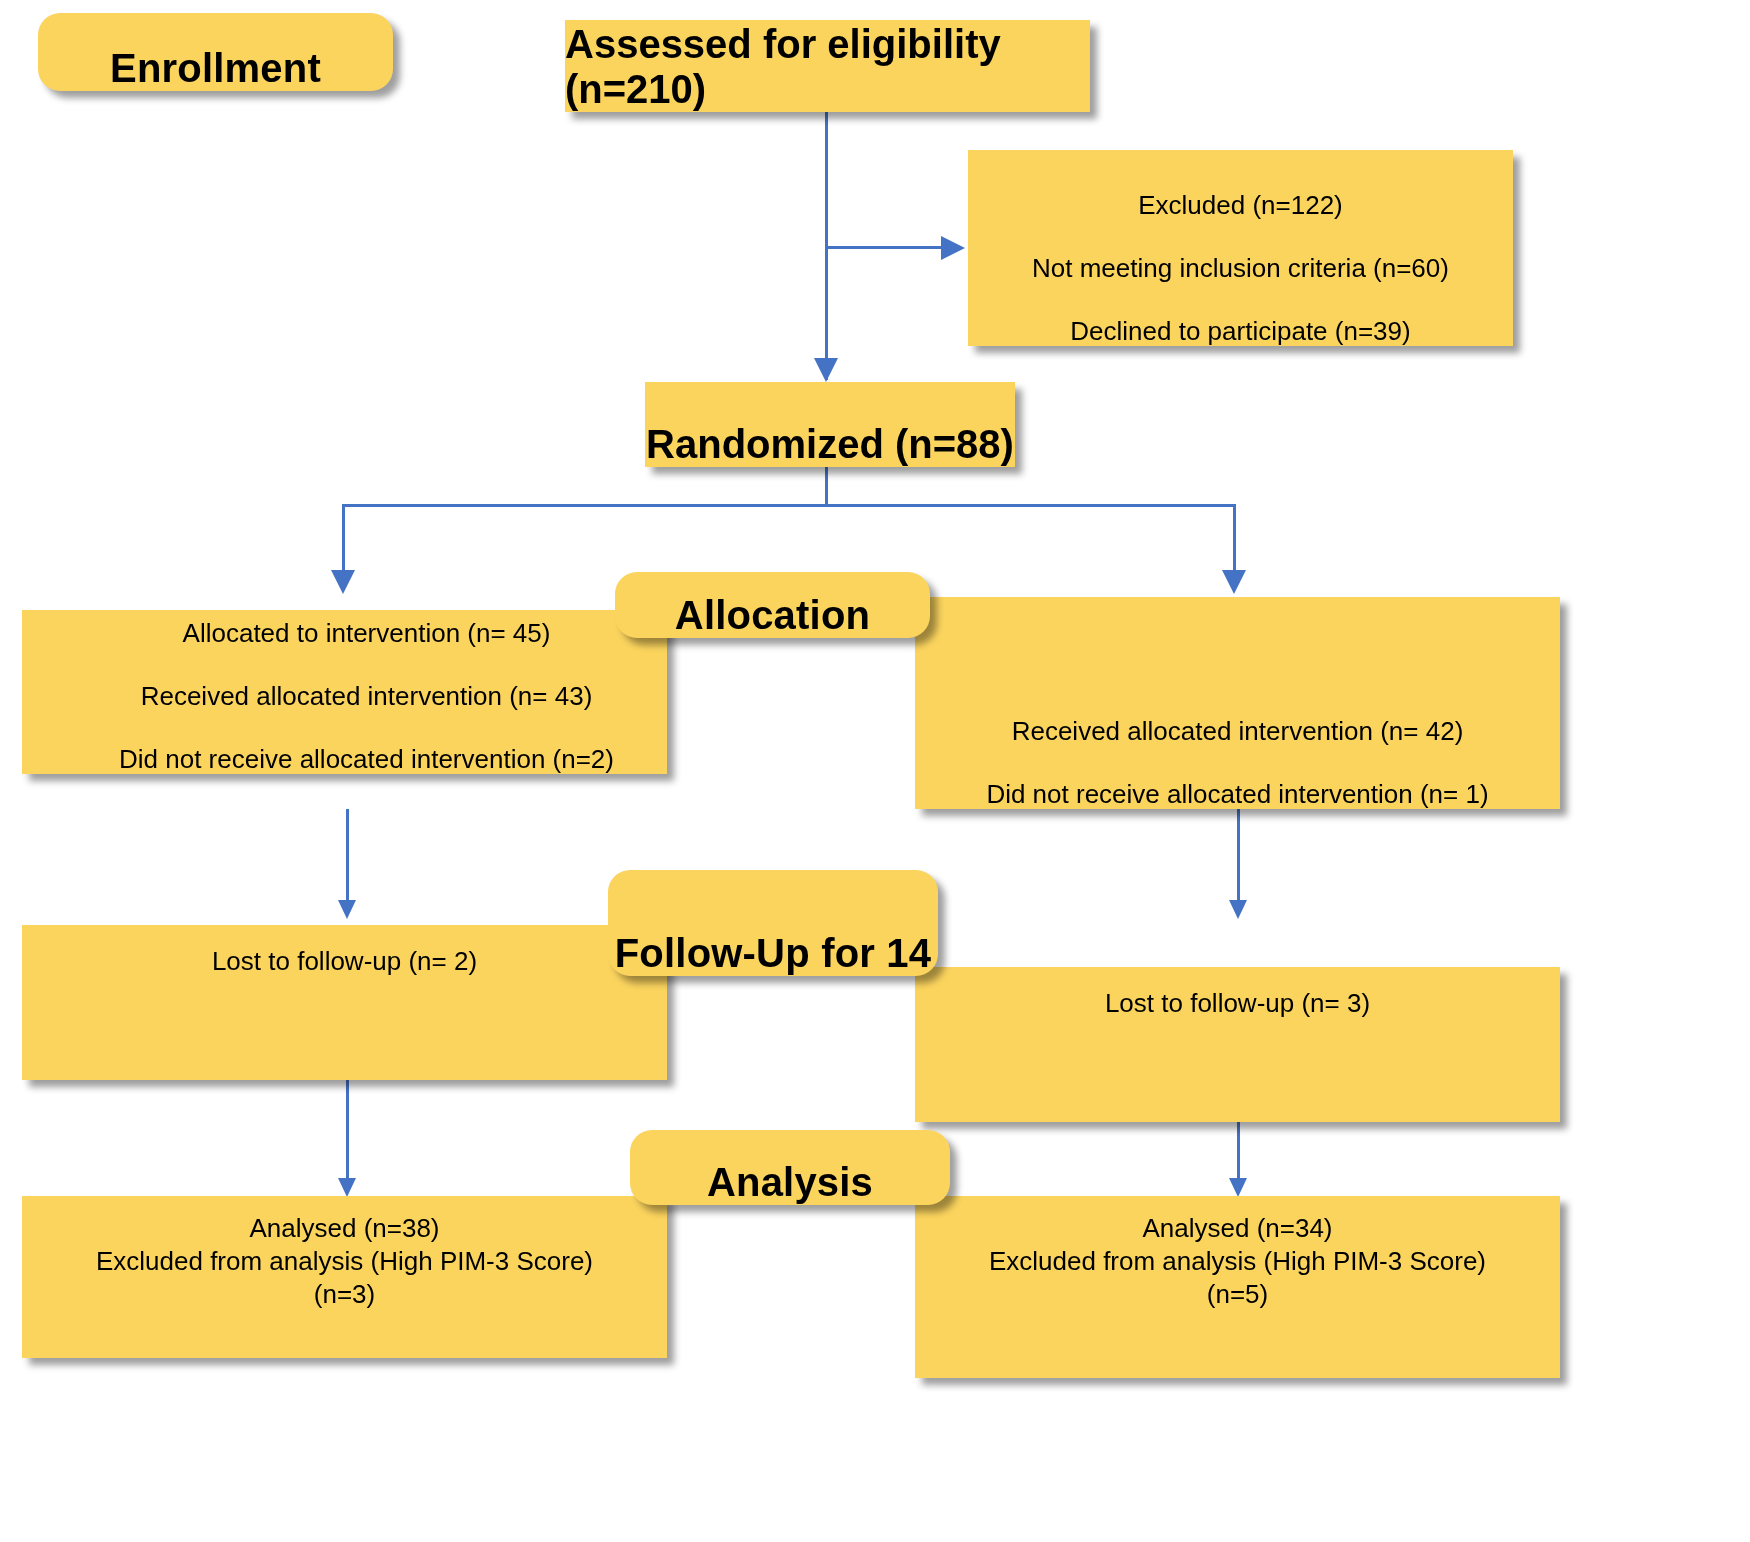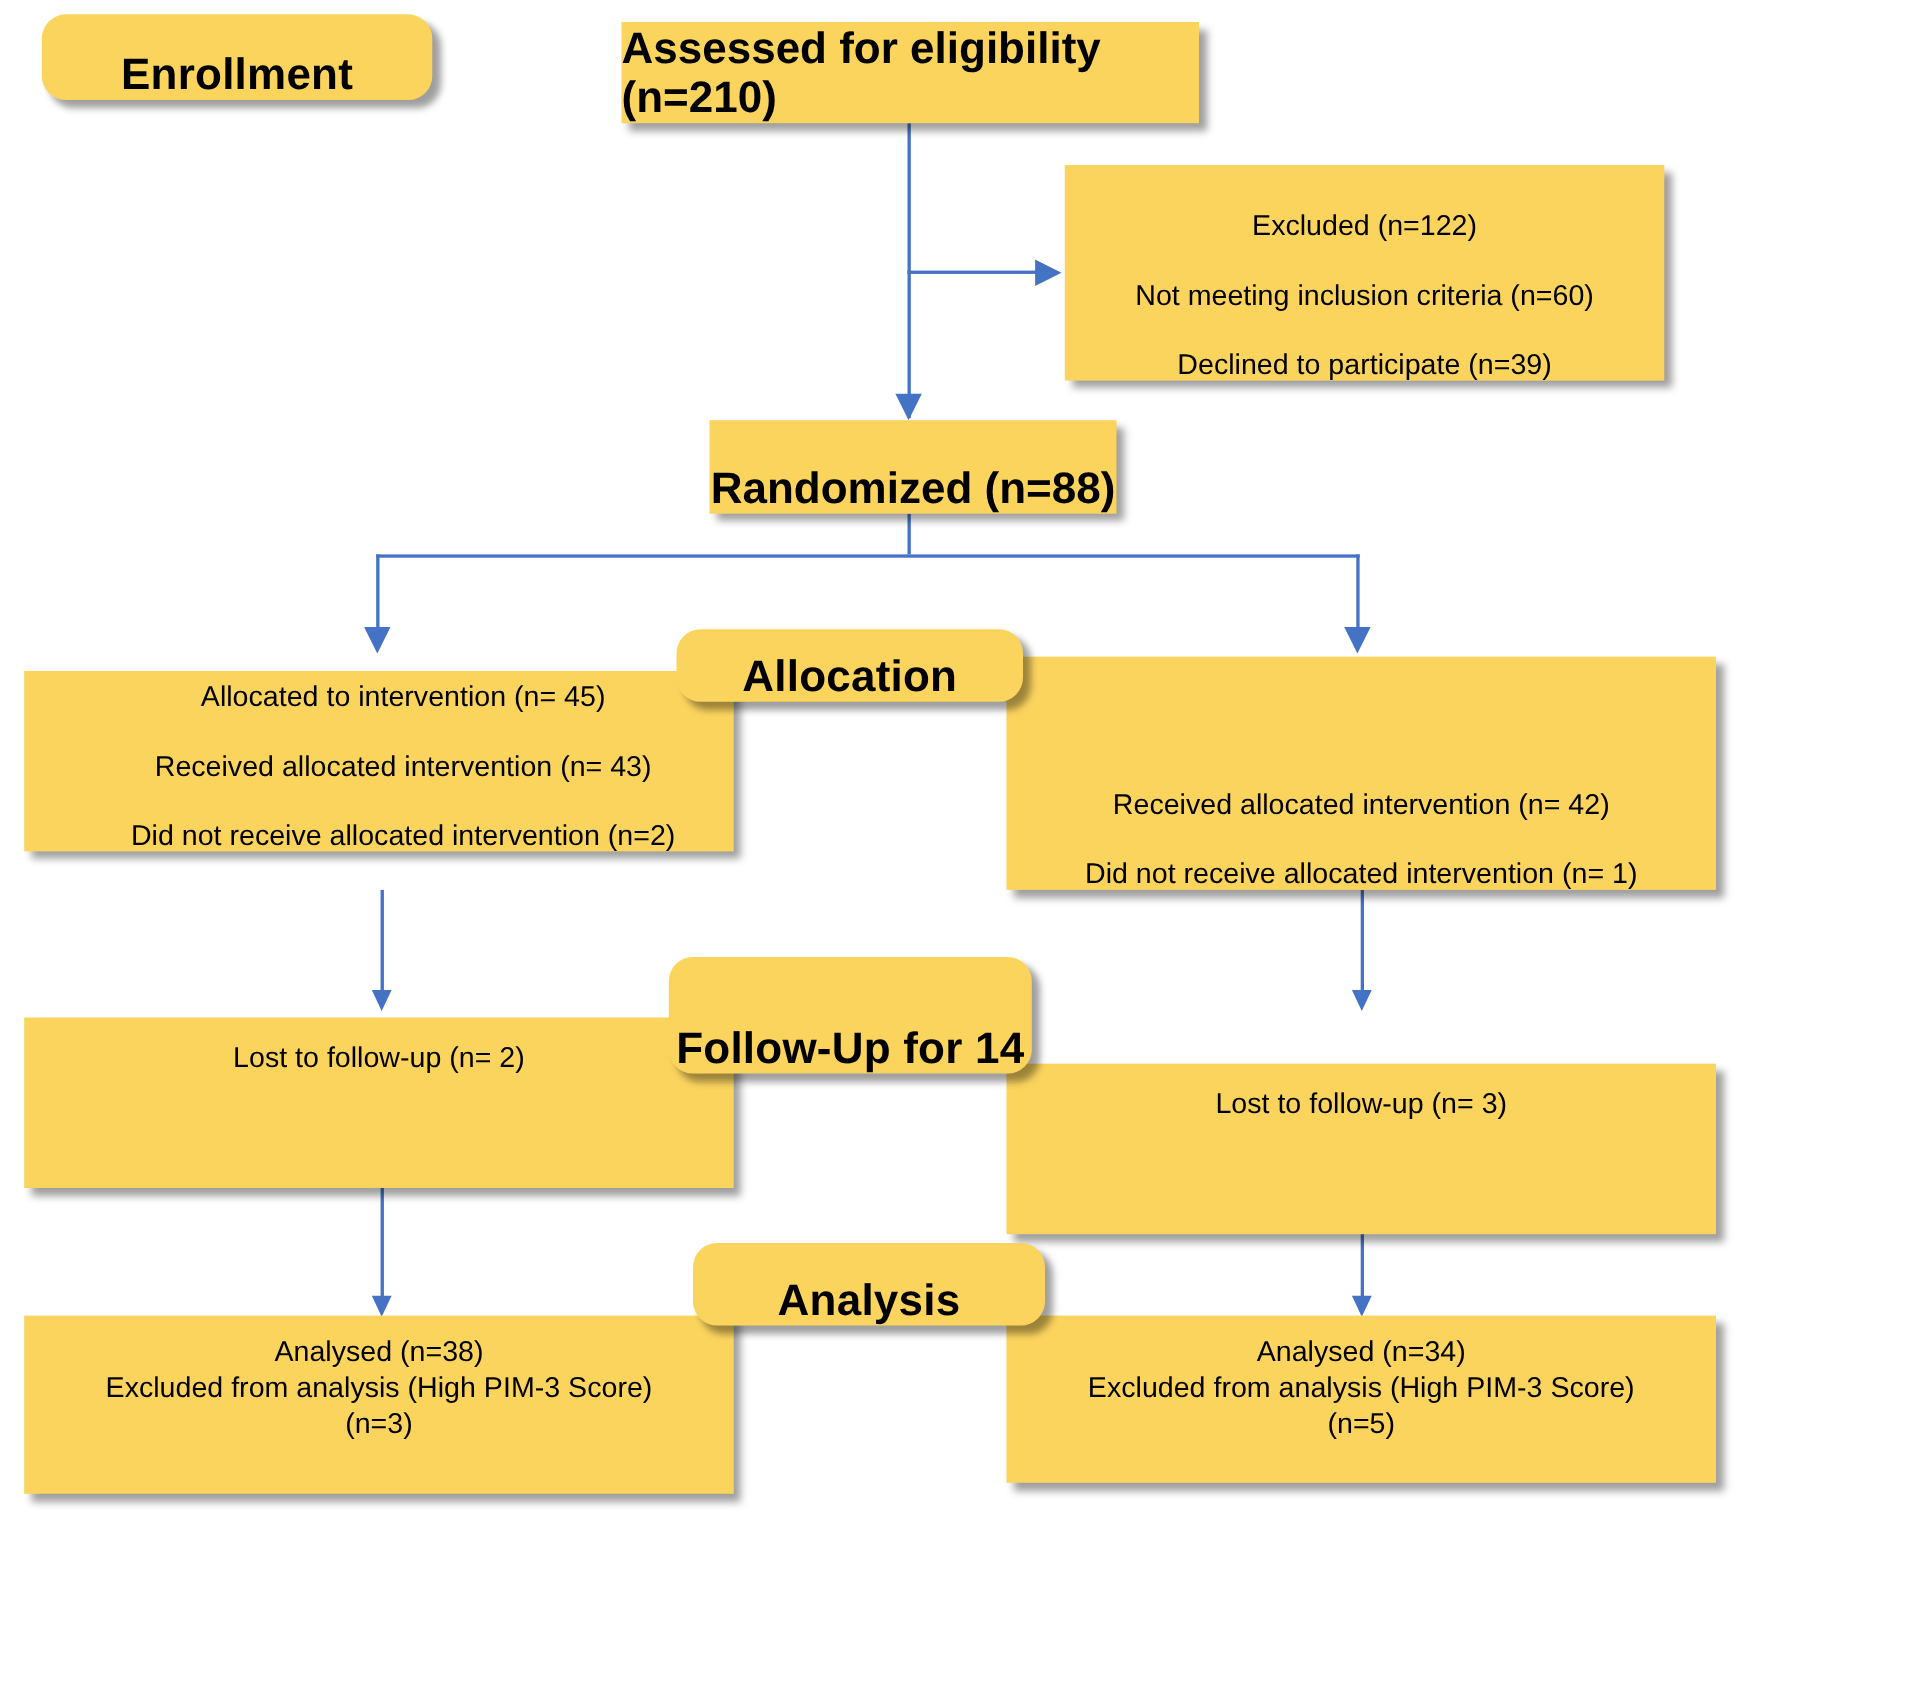--- a/index.html
+++ b/index.html
@@ -158,19 +158,19 @@
   <div class="box stage-label" style="left:630px; top:1130px; width:320px; height:75px;">
     <span class="label-text">Analysis</span>
   </div>
 
   <div class="box rect" style="left:22px; top:1196px; width:645px; height:162px; justify-content:flex-start;">
     <span class="line" style="margin-top:18px;">Analysed (n=38)</span>
     <span class="line tight">Excluded from analysis (High PIM-3 Score)</span>
     <span class="line tight">(n=3)</span>
   </div>
 
-  <div class="box rect" style="left:915px; top:1196px; width:645px; height:152px; justify-content:flex-start;">
+  <div class="box rect" style="left:915px; top:1196px; width:645px; height:182px; justify-content:flex-start;">
     <span class="line" style="margin-top:18px;">Analysed (n=34)</span>
     <span class="line tight">Excluded from analysis (High PIM-3 Score)</span>
     <span class="line tight">(n=5)</span>
   </div>
 
 </div>
 
 </body></html>

